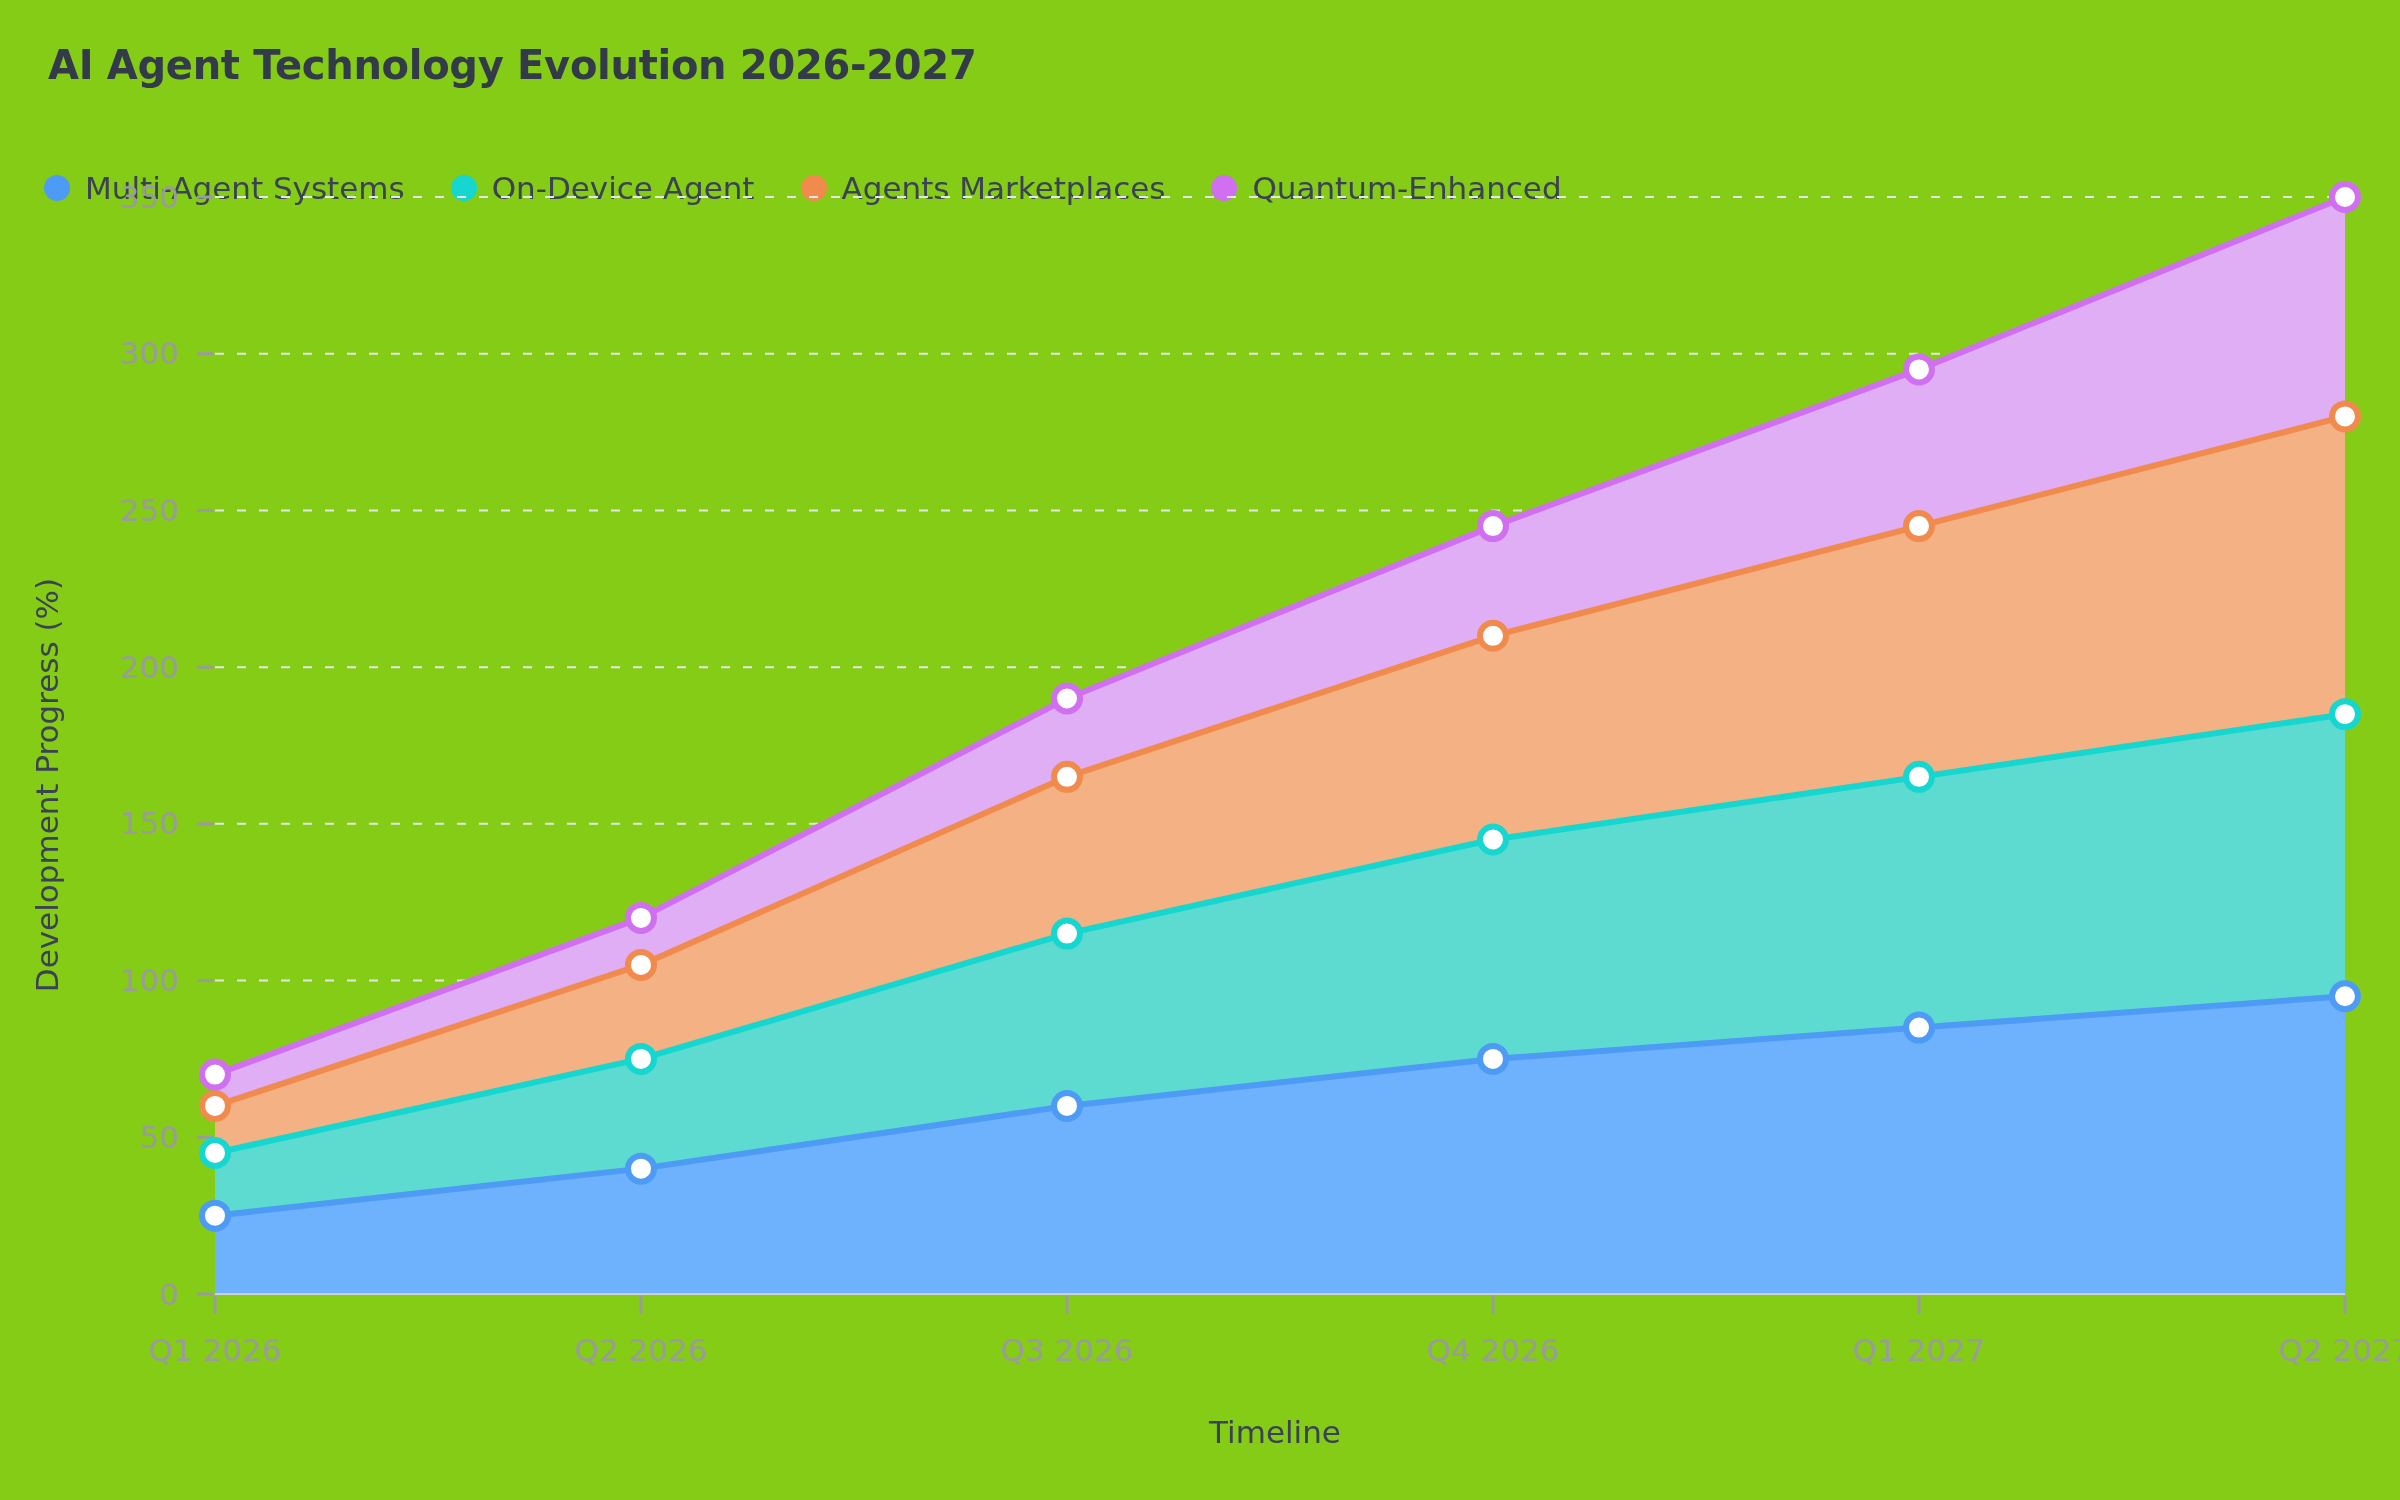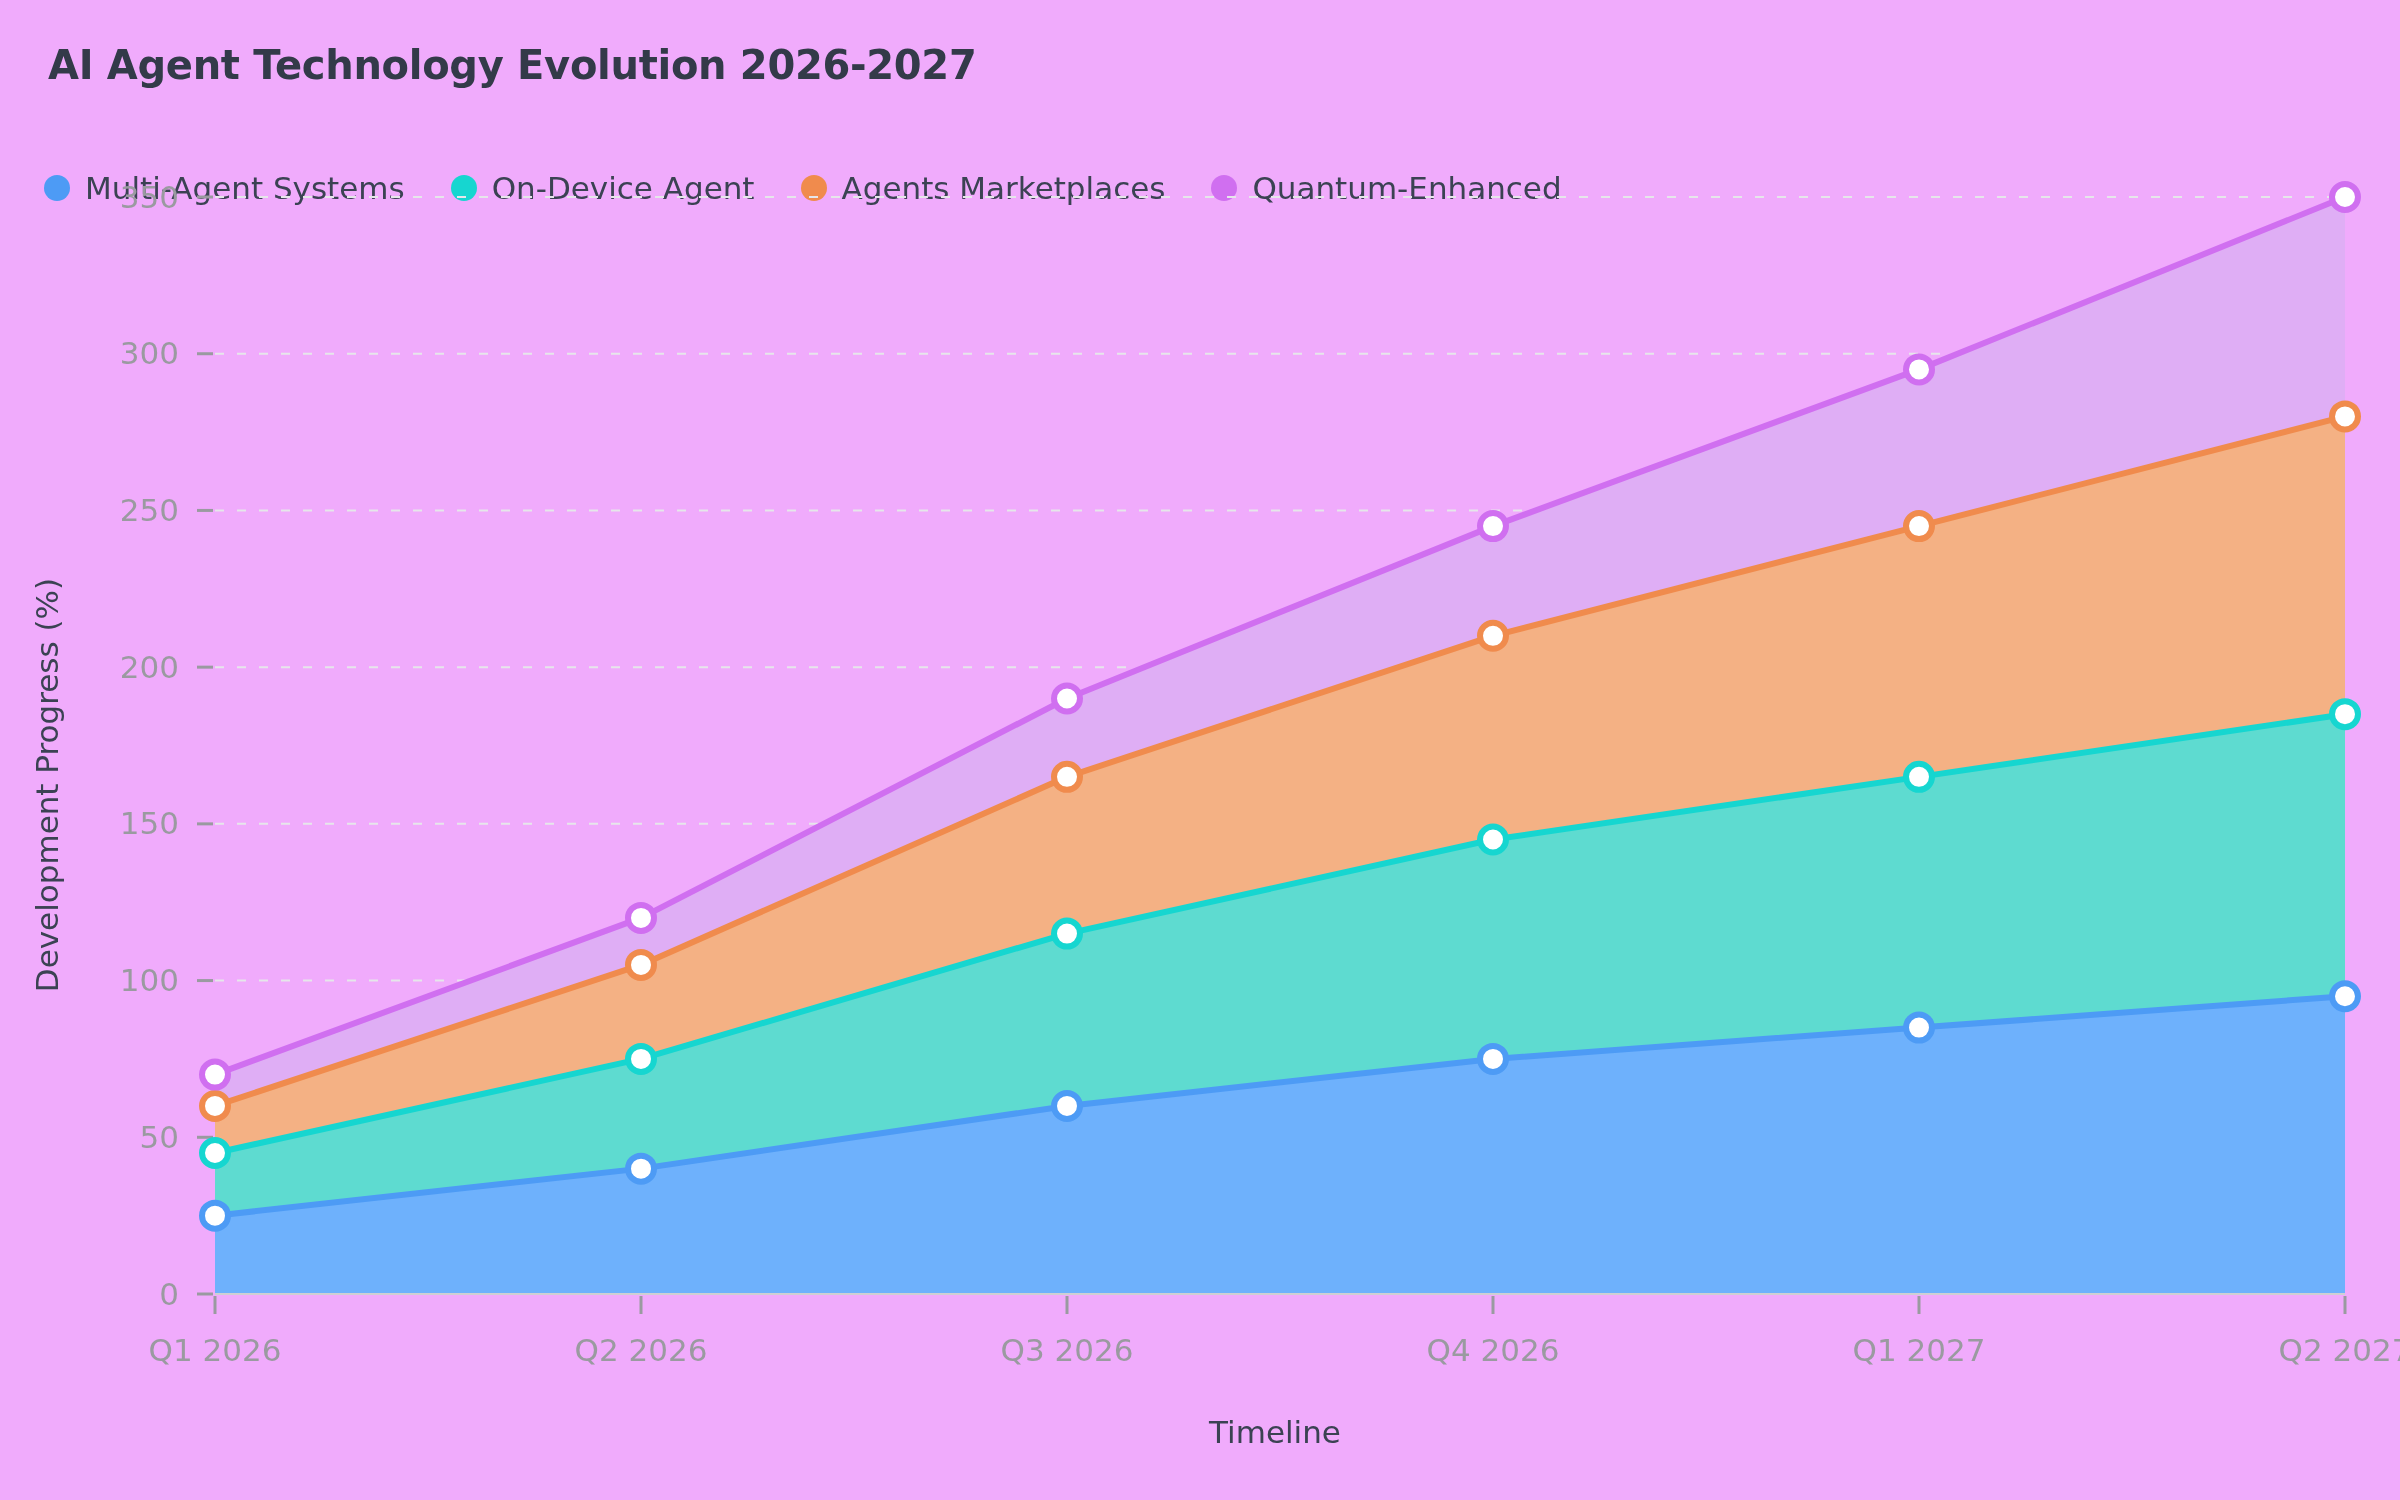--- a/index.html
+++ b/index.html
@@ -10,21 +10,21 @@
   body {
     width: 2400px;
     height: 1500px;
     font-family: "DejaVu Sans", sans-serif;
     overflow: hidden;
   }
   .chart-root {
     position: relative;
     width: 2400px;
     height: 1500px;
-    background: #f0abfc;
+    background: #84cc16;
   }
   .chart-title {
     position: absolute;
     left: 48px;
     top: 42px;
     font-size: 40px;
     font-weight: bold;
     color: #333a49;
     letter-spacing: -0.3px;
     white-space: nowrap;

